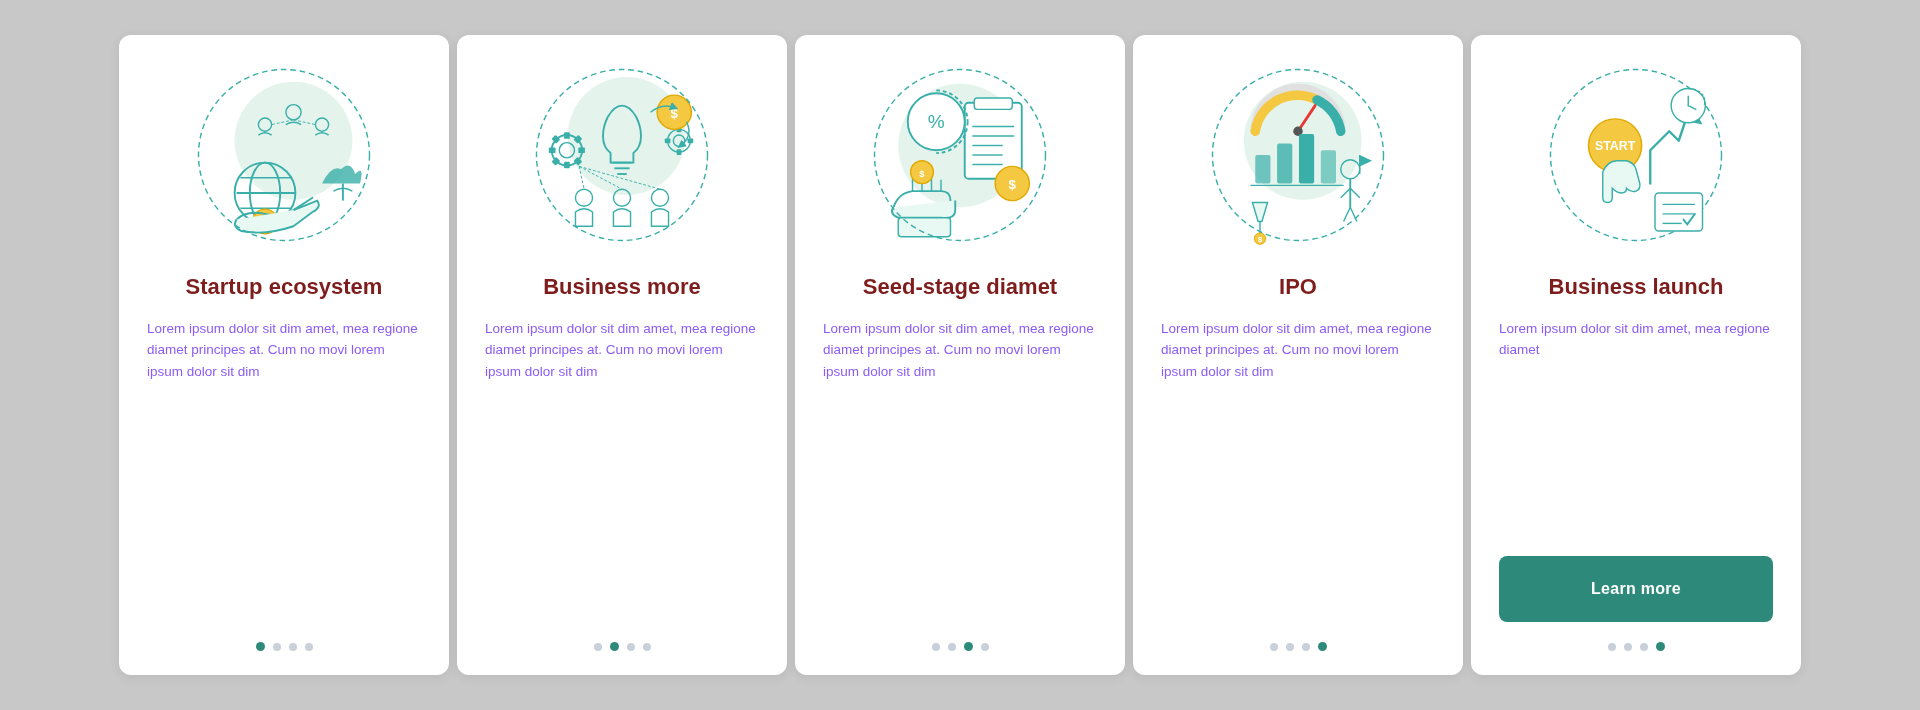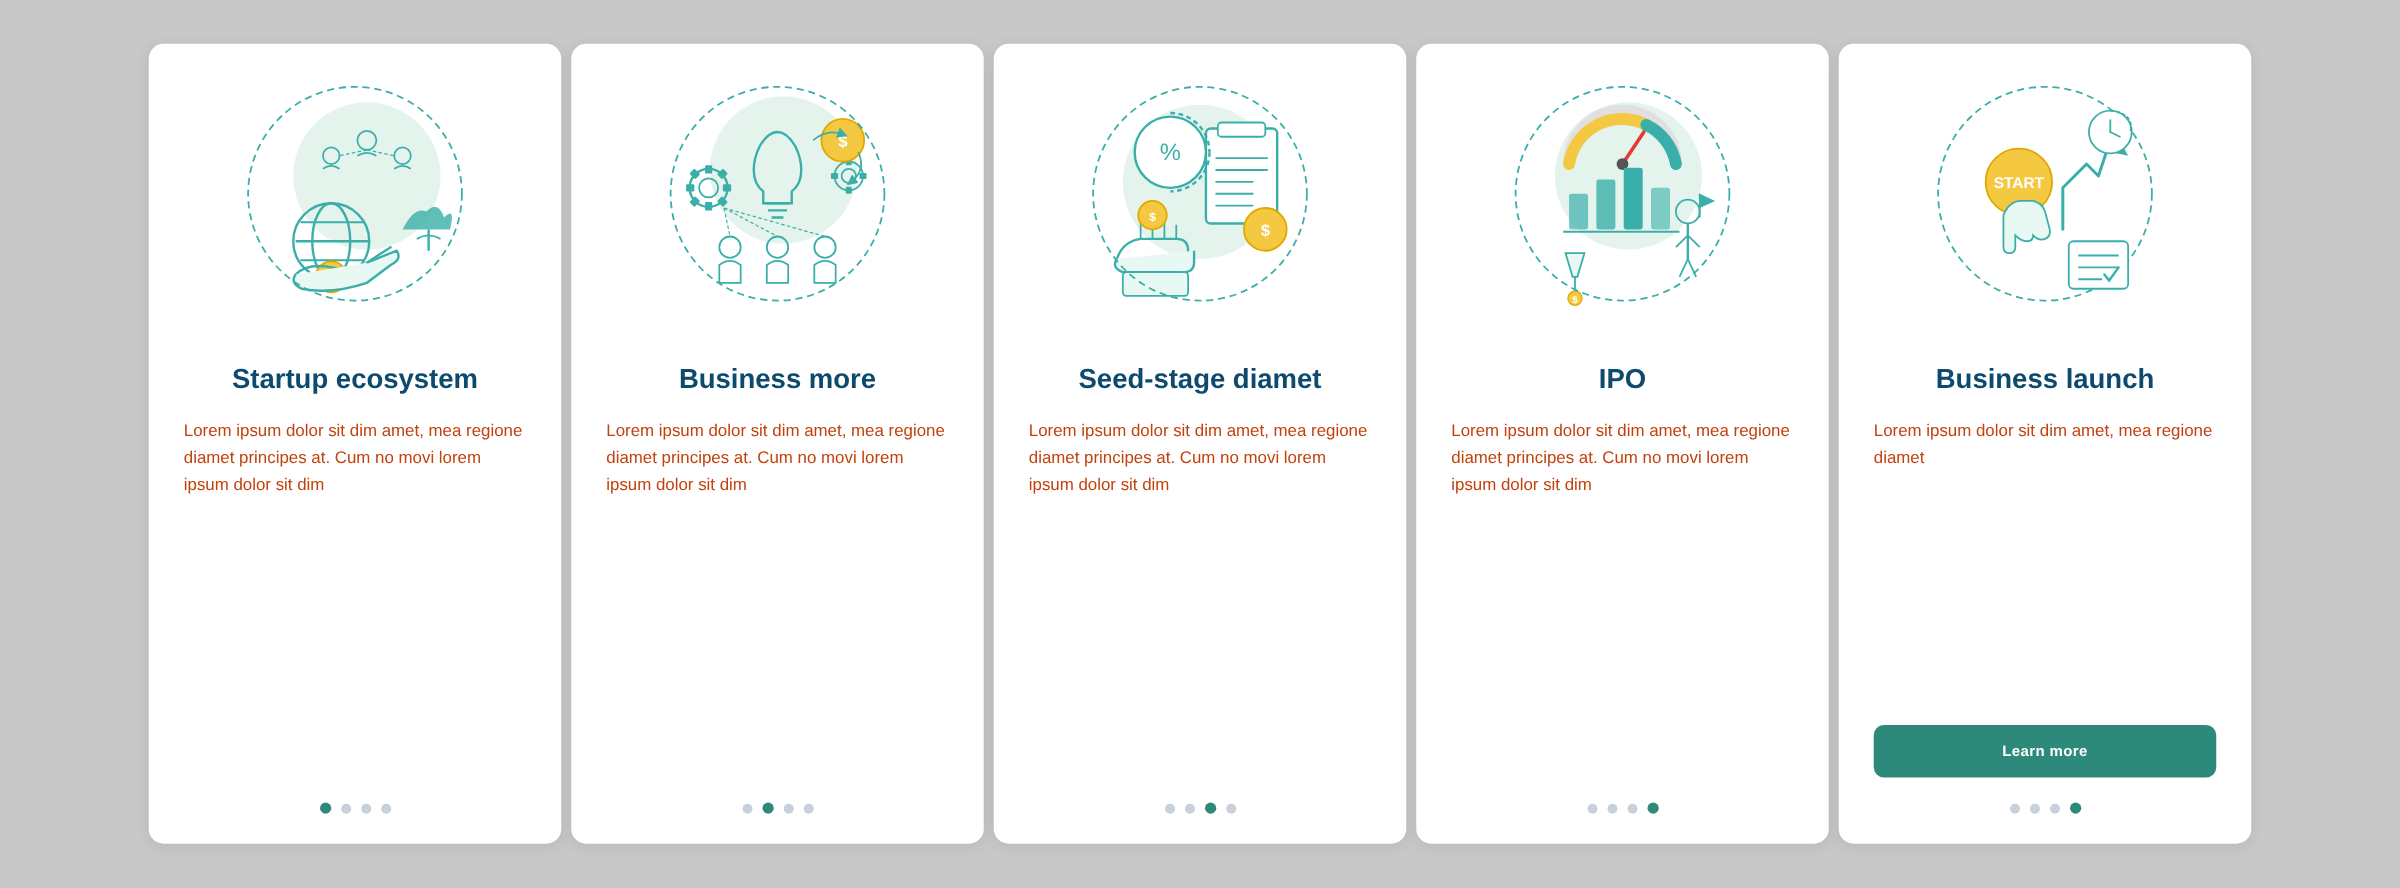--- a/index.html
+++ b/index.html
@@ -36,29 +36,28 @@
       height: 200px;
       display: flex;
       align-items: center;
       justify-content: center;
       margin-bottom: 18px;
       flex-shrink: 0;
     }
     .card-title {
       font-size: 22px;
       font-weight: 600;
-      color: #0c4a6e;
+      color: #7f1d1d;
       text-align: center;
       margin-bottom: 16px;
       line-height: 1.3;
-      margin-top: 16px;
     }
     .card-body {
       font-size: 13.5px;
-      color: #c2410c;
+      color: #8b5cf6;
       text-align: left;
       line-height: 1.6;
       flex: 1;
       width: 100%;
     }
     .card-dots {
       display: flex;
       gap: 8px;
       margin-top: 20px;
       align-items: center;
@@ -73,23 +72,23 @@
     .dot.active {
       background: #2d8a7a;
       width: 9px;
       height: 9px;
     }
     .learn-more-btn {
       background: #2d8a7a;
       color: #fff;
       border: none;
       border-radius: 8px;
-      padding: 14px 0;
+      padding: 24px 0;
       width: 100%;
-      font-size: 12px;
+      font-size: 16px;
       font-weight: 600;
       cursor: pointer;
       margin-top: 18px;
       letter-spacing: 0.3px;
     }
 
     
     .icon-svg {
       width: 190px;
       height: 190px;

